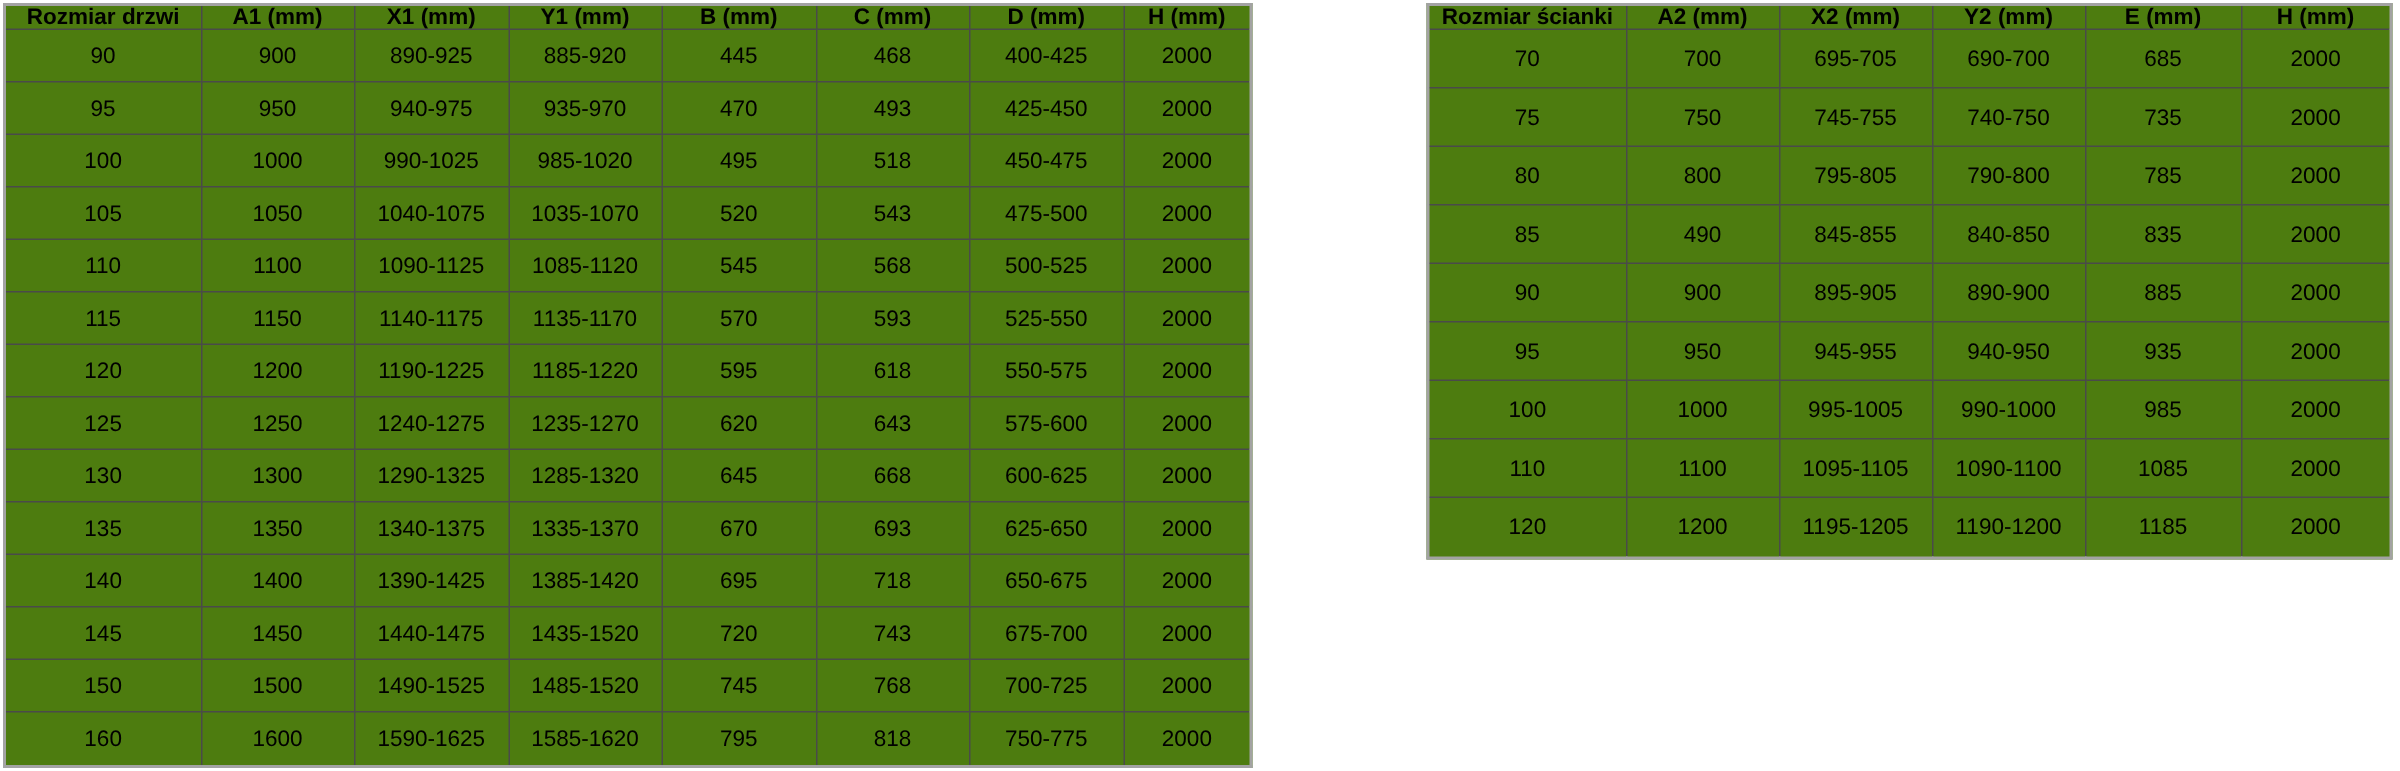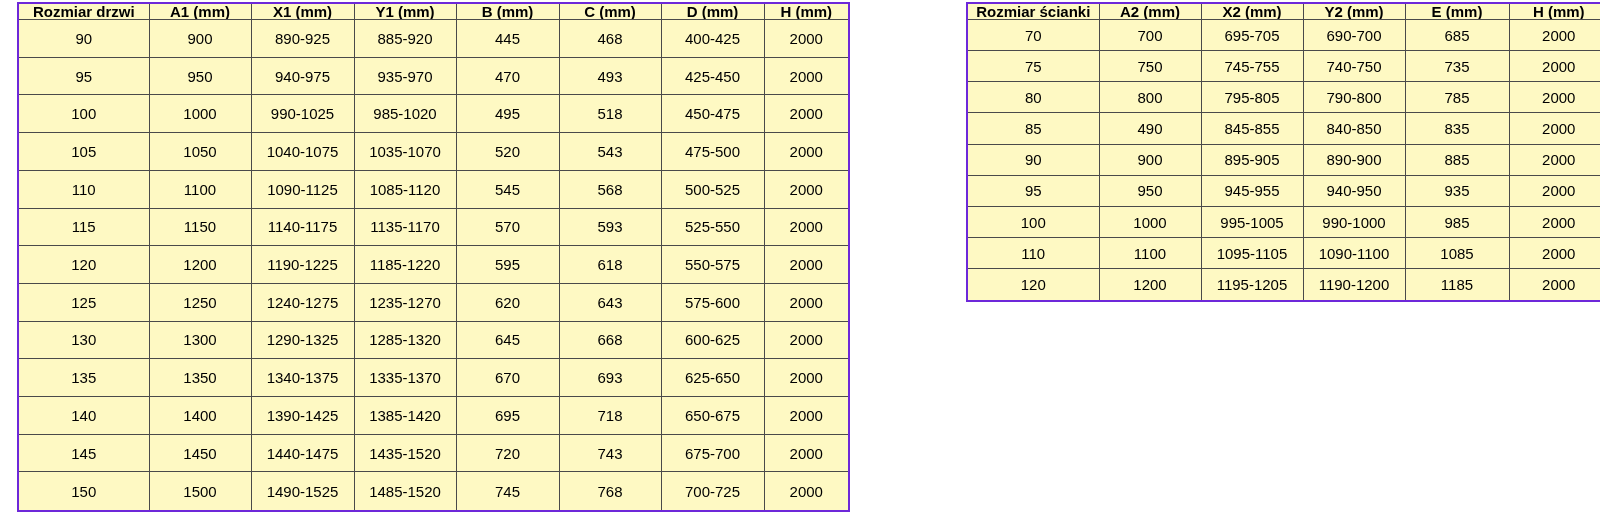--- a/index.html
+++ b/index.html
@@ -9,26 +9,25 @@
     height: 514px;
     background: #ffffff;
     font-family: "Liberation Sans", sans-serif;
     color: #000000;
     overflow: hidden;
   }
   table.dim {
     position: absolute;
     border-collapse: collapse;
     table-layout: fixed;
-    border: 2px solid #6d28d9;
-    background: #fef9c3;
-    margin-left: 15px;
+    border: 2px solid #a3a3a3;
+    background: #4d7c0f;
   }
   #door-table  { left: 2px;   top: 2px; width: 831px; height: 510px; }
-  #wall-table  { left: 951px; top: 2px; width: 642px; height: 300px; }
+  #wall-table  { left: 951px; top: 2px; width: 642px; height: 371px; }
   table.dim th, table.dim td {
     border: 1px solid #4a4a4a;
     text-align: center;
     vertical-align: middle;
     font-size: 15px;
     line-height: 1;
     padding: 0;
     color: #000000;
     white-space: nowrap;
     overflow: hidden;
@@ -186,20 +185,30 @@
         <tr>
           <td>150</td>
           <td>1500</td>
           <td>1490-1525</td>
           <td>1485-1520</td>
           <td>745</td>
           <td>768</td>
           <td>700-725</td>
           <td>2000</td>
         </tr>
+        <tr>
+          <td>160</td>
+          <td>1600</td>
+          <td>1590-1625</td>
+          <td>1585-1620</td>
+          <td>795</td>
+          <td>818</td>
+          <td>750-775</td>
+          <td>2000</td>
+        </tr>
       </tbody>
     </table>
   <table class="dim" id="wall-table">
       <colgroup>
         <col style="width: 132px;">
         <col style="width: 102px;">
         <col style="width: 102px;">
         <col style="width: 102px;">
         <col style="width: 104px;">
         <col style="width: 100px;">

